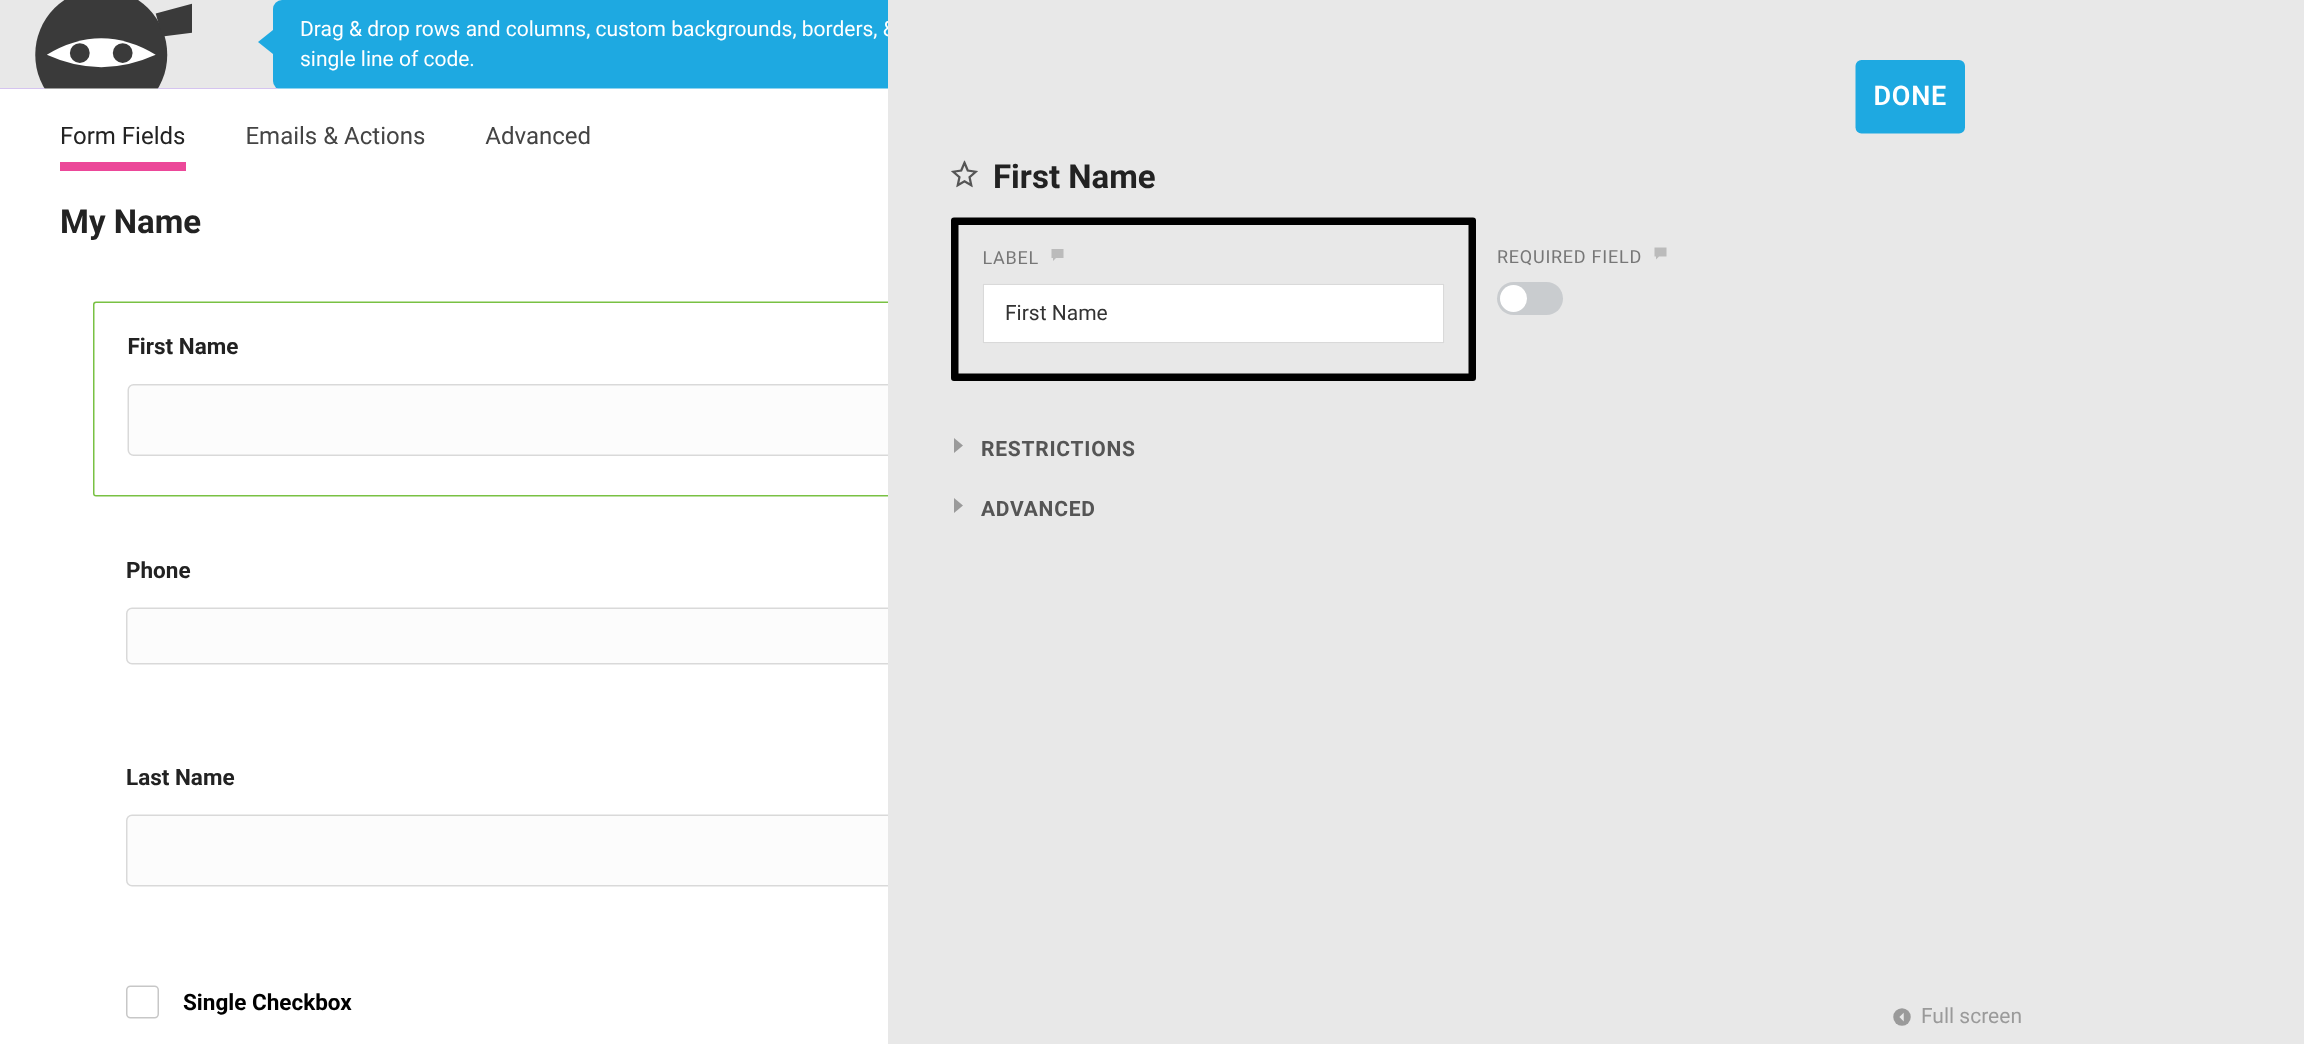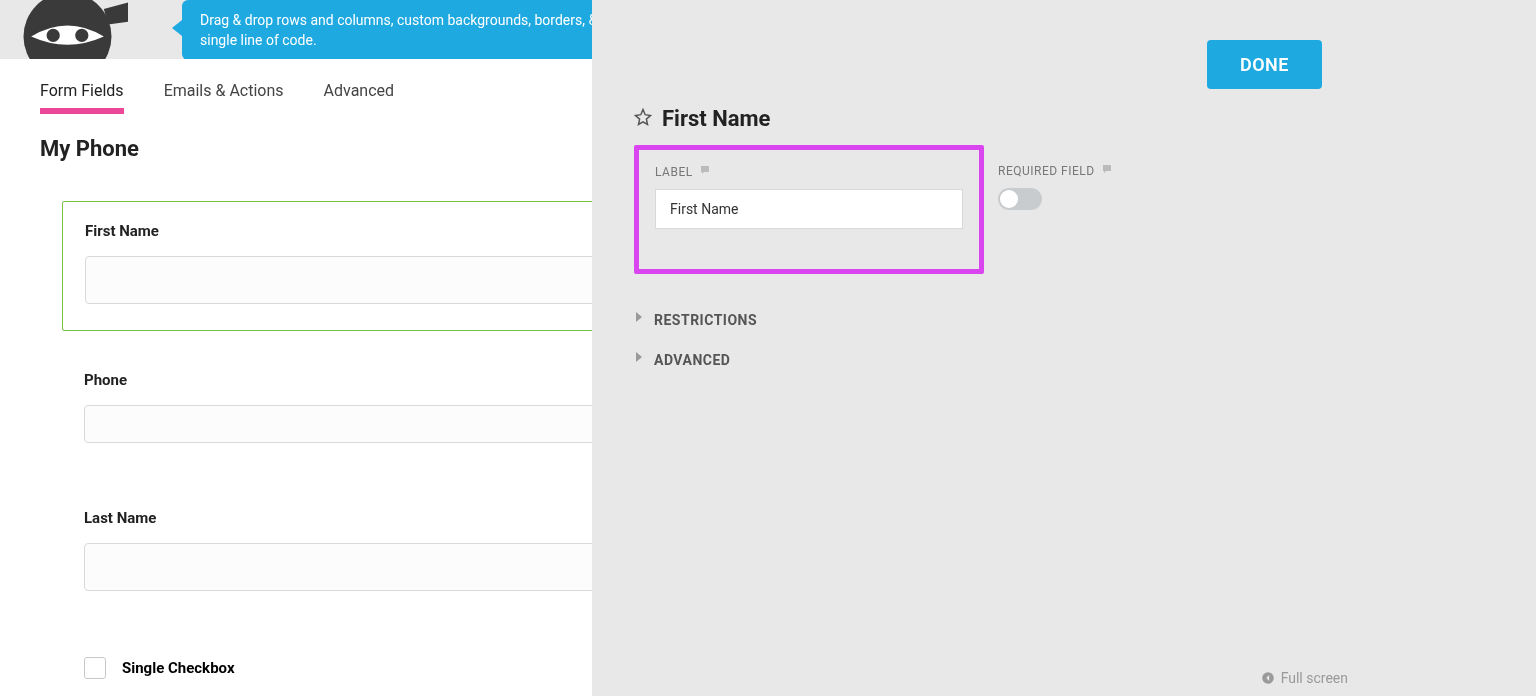--- a/index.html
+++ b/index.html
@@ -23,27 +23,27 @@
   .field.selected{border:1px solid #79c143;border-radius:2px;}
   .field-label{font-weight:700;font-size:15px;color:#222;margin-bottom:16px;display:block;}
   .field-input{width:100%;height:48px;border:1px solid #d9d9d9;border-radius:4px;background:#fcfcfc;}
   .field.phone .field-input{height:38px;}
   .checkbox-row{display:flex;align-items:center;gap:16px;}
   .chk{width:22px;height:22px;border:1px solid #c7c7c7;border-radius:3px;background:#fff;}
   .chk-label{font-weight:700;font-size:15px;text-align:right;}
 
   
   .sidebar{position:absolute;right:0;top:0;width:768px;height:696px;background:#e8e8e8;}
-  .done{position:absolute;right:38px;top:40px;background:#1ea9e1;color:#fff;font-size:18px;font-weight:600;letter-spacing:0.5px;border:none;border-radius:4px;padding:14px 33px;cursor:pointer;}
+  .done{position:absolute;right:50px;top:40px;background:#1ea9e1;color:#fff;font-size:18px;font-weight:600;letter-spacing:0.5px;border:none;border-radius:4px;padding:14px 12px;cursor:pointer;}
   .side-inner{position:absolute;left:42px;top:106px;width:700px;}
   .side-title{display:flex;align-items:center;gap:10px;font-size:22px;font-weight:700;color:#222;margin-bottom:14px;}
   .side-title svg{width:18px;height:18px;}
 
   .settings-row{display:flex;align-items:flex-start;gap:14px;}
-  .label-box{border:5px solid #d946ef;border-radius:2px;background:#e8e8e8;padding:14px 16px 40px 16px;width:350px;}
+  .label-box{border:5px solid #000000;border-radius:2px;background:#e8e8e8;padding:14px 16px 20px 16px;width:350px;}
   .setting-caption{font-size:12px;letter-spacing:0.5px;color:#777;display:flex;align-items:center;gap:6px;margin-bottom:10px;}
   .setting-caption svg{width:12px;height:12px;fill:#bbb;}
   .label-input{width:100%;height:40px;border:1px solid #d9d9d9;background:#fff;padding:0 14px;font-size:14px;color:#333;}
   .req-col{padding-top:18px;}
   .toggle{margin-top:10px;width:44px;height:22px;border-radius:11px;background:#c9cccf;position:relative;}
   .toggle::after{content:"";position:absolute;left:2px;top:2px;width:18px;height:18px;border-radius:50%;background:#fff;}
 
   .accordions{margin-top:26px;}
   .acc{display:flex;align-items:flex-start;gap:10px;font-size:14px;font-weight:700;letter-spacing:0.5px;color:#555;padding:12px 0;cursor:pointer;}
   .acc svg{width:10px;height:10px;fill:#9a9a9a;}
@@ -75,21 +75,21 @@
     </div>
   </div>
 
   <div class="canvas">
     <div class="tabs">
       <div class="tab active">Form Fields</div>
       <div class="tab">Emails &amp; Actions</div>
       <div class="tab">Advanced</div>
     </div>
 
-    <div class="form-title">My Phone</div>
+    <div class="form-title">My Name</div>
 
     <div class="field-list">
 
       <div class="field selected">
         <span class="field-label">First Name</span>
         <div class="field-input"></div>
       </div>
 
       <div class="field phone">
         <span class="field-label">Phone</span>

